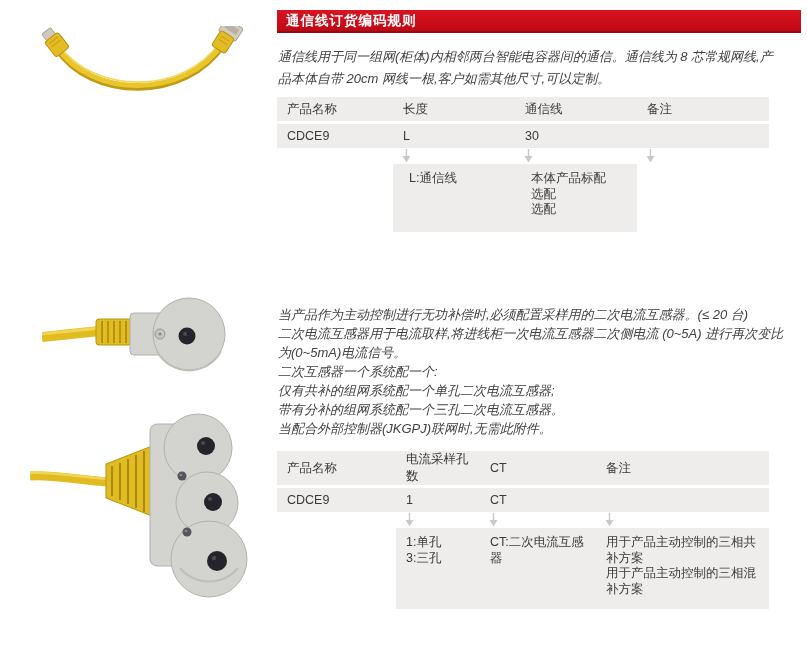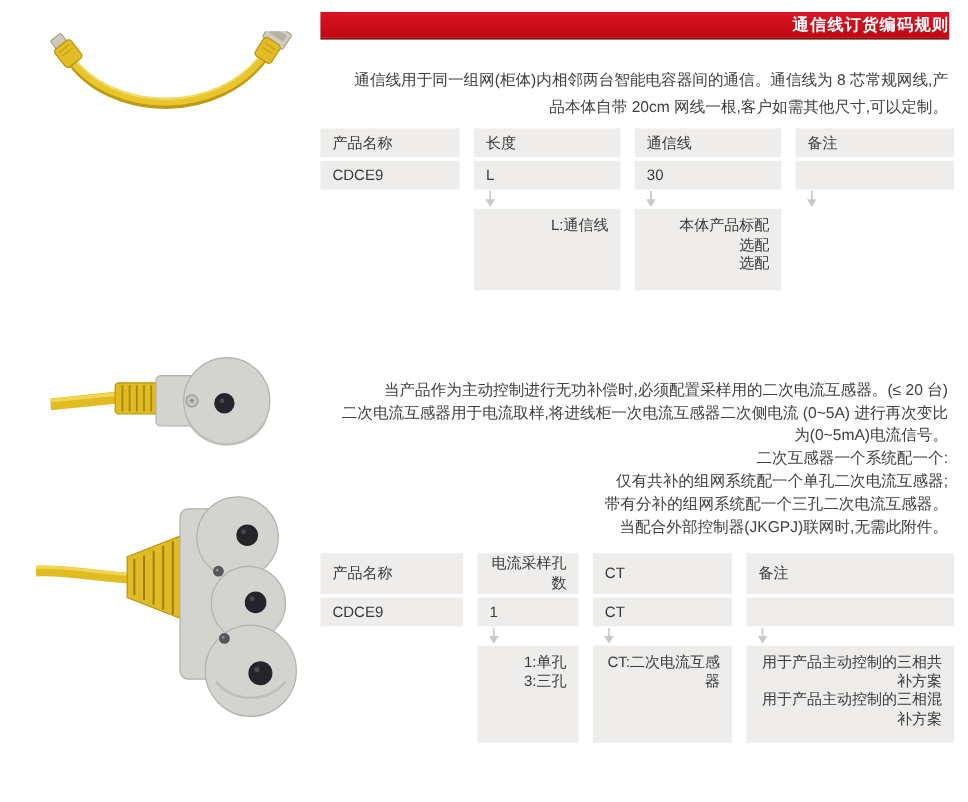--- a/index.html
+++ b/index.html
@@ -1,35 +1,36 @@
 <!DOCTYPE html>
 <html><head>
 <meta charset="utf-8">
 <style>
   html,body{margin:0;padding:0;background:#ffffff;}
   .page{
     position:relative;width:807px;height:668px;background:#ffffff;overflow:hidden;
     font-family:"Liberation Sans","DejaVu Sans",sans-serif;color:#3c3c3c;
   }
   .photo{position:absolute;}
-  .content{position:absolute;left:267px;width:524px;text-align:right;}
+  .content{position:absolute;left:277px;width:524px;}
   .red-bar{
     height:21px;line-height:21px;padding-left:9px;
     background:linear-gradient(#d81423,#c00713);
     border-bottom:2px solid #8e0d14;
     color:#ffffff;font-size:13.5px;font-weight:bold;letter-spacing:1px;
   }
   .para{
-    margin:23px 1px 0 1px;font-size:13px;color:#404040;
+    margin:13px 1px 0 1px;font-size:13px;color:#404040;
     white-space:pre-line;
+    font-style:italic;
   }
   .para-1{line-height:22px;}
   .para-2{line-height:19px;}
   .otable{margin-top:0;}
-  .trow{display:grid;column-gap:12px;}
+  .trow{display:grid;column-gap:0;}
   .t1 .trow{grid-template-columns:116px 122px 122px 132px;}
   .t2 .trow{grid-template-columns:119px 84px 116px 173px;}
   .cell{
     background:#eeedeb;font-size:12.5px;color:#3a3a3a;
     padding:0 10px;display:flex;align-items:center;min-height:24px;
   }
   .hrow{margin-bottom:3px;}
   .arrow-row{height:15px;margin-top:1px;}
   .acell{background:transparent;padding:0 0 0 9px;display:flex;align-items:flex-start;}
   .dcell{

